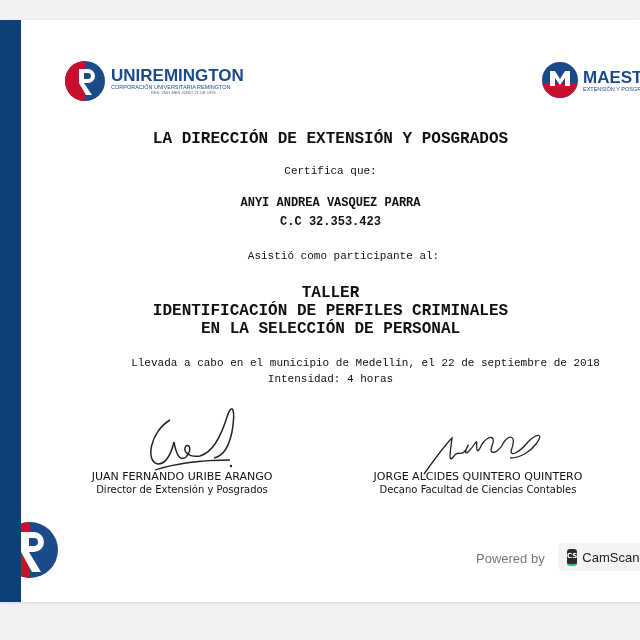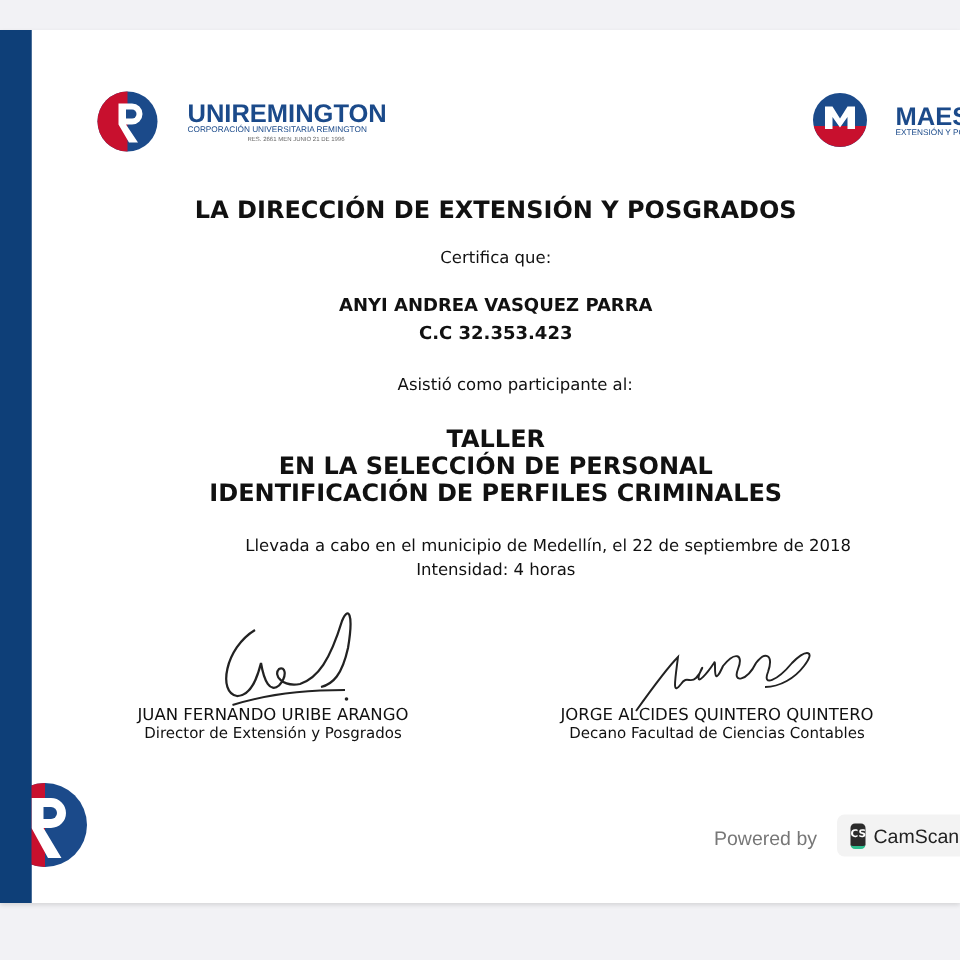--- a/index.html
+++ b/index.html
@@ -1,25 +1,25 @@
 <!DOCTYPE html>
 <html><head>
 <meta charset="utf-8">
 <style>
   html, body { margin:0; padding:0; }
   body { width:640px; height:640px; background:#f2f2f5; position:relative; overflow:hidden; font-family:"DejaVu Sans", sans-serif; color:#111; }
   .page { position:absolute; left:0; top:20px; width:640px; height:582px; background:#fff; box-shadow:0 1px 3px rgba(0,0,0,0.12); overflow:hidden; }
   .bar { position:absolute; left:0; top:0; width:21px; height:582px; background:#0e3f78; }
   .logo-left { position:absolute; left:64px; top:40px; height:42px; display:flex; align-items:center; }
   .logo-right { position:absolute; left:542px; top:40px; height:40px; display:flex; align-items:center; }
-  .brand { margin-left:19px; }
+  .brand { margin-left:5px; }
   .brand .n1 { color:#1b4a8a; font-family:"Liberation Sans", sans-serif; font-weight:bold; font-size:17px; letter-spacing:0px; line-height:17px; }
   .brand .n2 { color:#1b4a8a; font-family:"Liberation Sans", sans-serif; font-size:5.5px; line-height:6px; }
   .brand .n3 { color:#666; font-family:"Liberation Sans", sans-serif; font-size:4px; line-height:5px; padding-left:40px; }
-  .center { position:absolute; left:21px; width:619px; text-align:center; }
+  .center { position:absolute; left:21px; width:619px; text-align:center;font-family:Liberation Mono, monospace; }
   .h1 { top:110px; font-weight:bold; font-size:16px; }
   .cert { top:145px; font-size:11px; }
   .name { top:174px; font-weight:bold; font-size:12px; line-height:19px; }
   .asis { top:230px; font-size:11px;margin-left:13px; }
   .taller { top:264px; font-weight:bold; font-size:16px; line-height:18px; }
   .llevada { top:337px; font-size:11px;padding-left:35px; }
   .intens { top:353px; font-size:11px; }
   .sig { position:absolute; text-align:center; font-size:11px; line-height:13px; }
   .sig .t { font-size:10px; }
   .const { position:absolute; left:97px; top:503px; font-size:10px; }
@@ -63,22 +63,22 @@
 
   <div class="center h1">LA DIRECCIÓN DE EXTENSIÓN Y POSGRADOS</div>
   <div class="center cert">Certifica que:</div>
   <div class="center name">
     <div>ANYI ANDREA VASQUEZ PARRA</div>
     <div>C.C  32.353.423</div>
   </div>
   <div class="center asis">Asistió como participante al:</div>
   <div class="center taller">
     <div>TALLER</div>
+    <div>IDENTIFICACIÓN DE PERFILES CRIMINALES</div>
     <div>EN LA SELECCIÓN DE PERSONAL</div>
-    <div>IDENTIFICACIÓN DE PERFILES CRIMINALES</div>
   </div>
   <div class="center llevada">Llevada a cabo en el municipio de Medellín, el 22 de septiembre de 2018</div>
   <div class="center intens">Intensidad: 4 horas</div>
 
   <svg style="position:absolute;left:140px;top:382px" width="100" height="72" viewBox="0 0 100 72">
     <path d="M30 18 C10 30 5 60 18 62 C28 62 32 48 34 40 C36 52 40 60 46 55 C52 48 50 42 46 44 C42 48 48 56 60 54 C72 50 80 38 88 12 C92 2 96 6 92 30 C88 48 82 54 74 56" stroke="#222" stroke-width="1.5" fill="none"></path>
     <path d="M15 68 C40 60 70 58 90 58" stroke="#222" stroke-width="1.3" fill="none"></path>
     <circle cx="91" cy="64" r="1.2" fill="#222"></circle>
   </svg>
   <div class="sig" style="left:82px;top:450px;width:200px">

